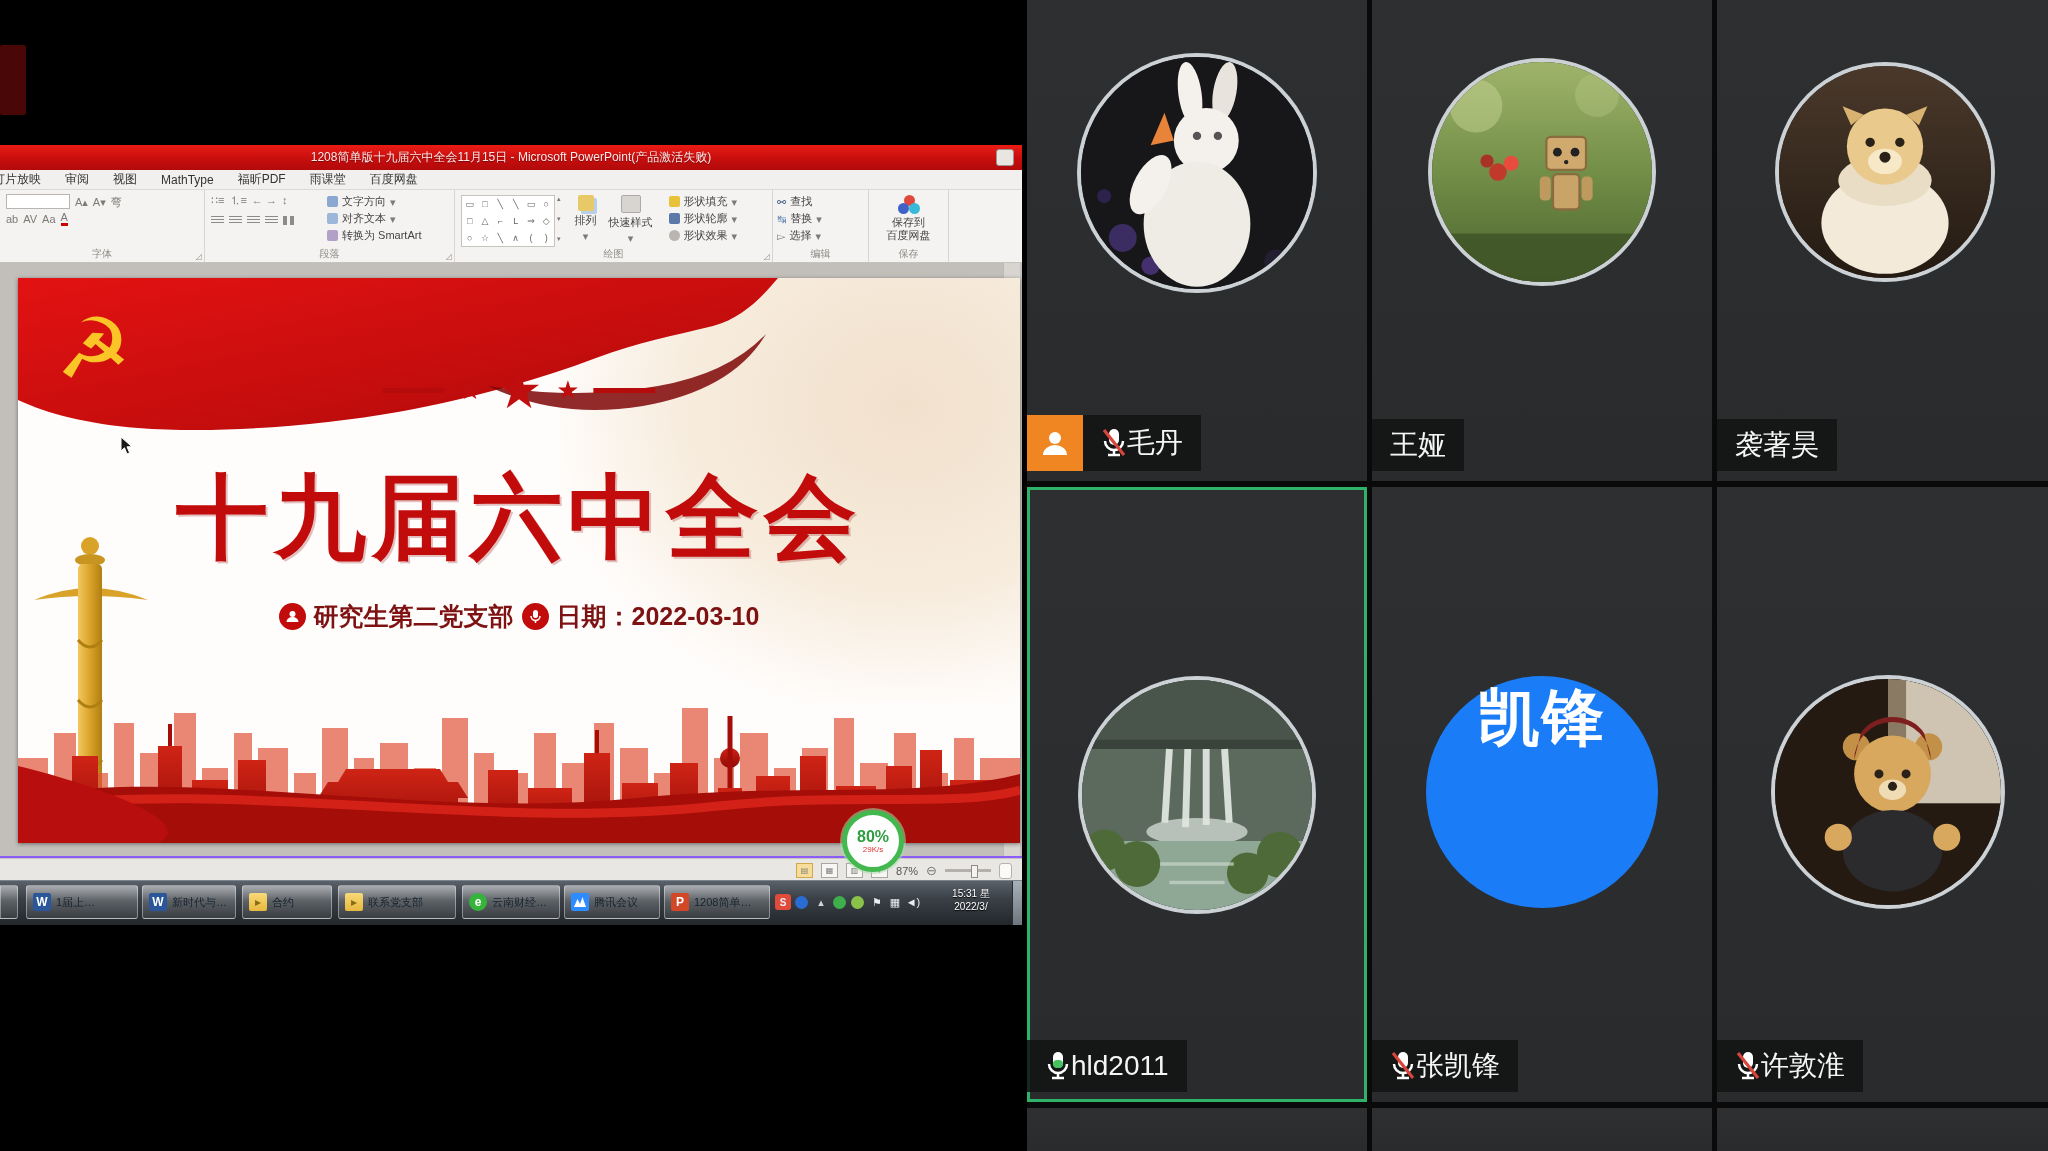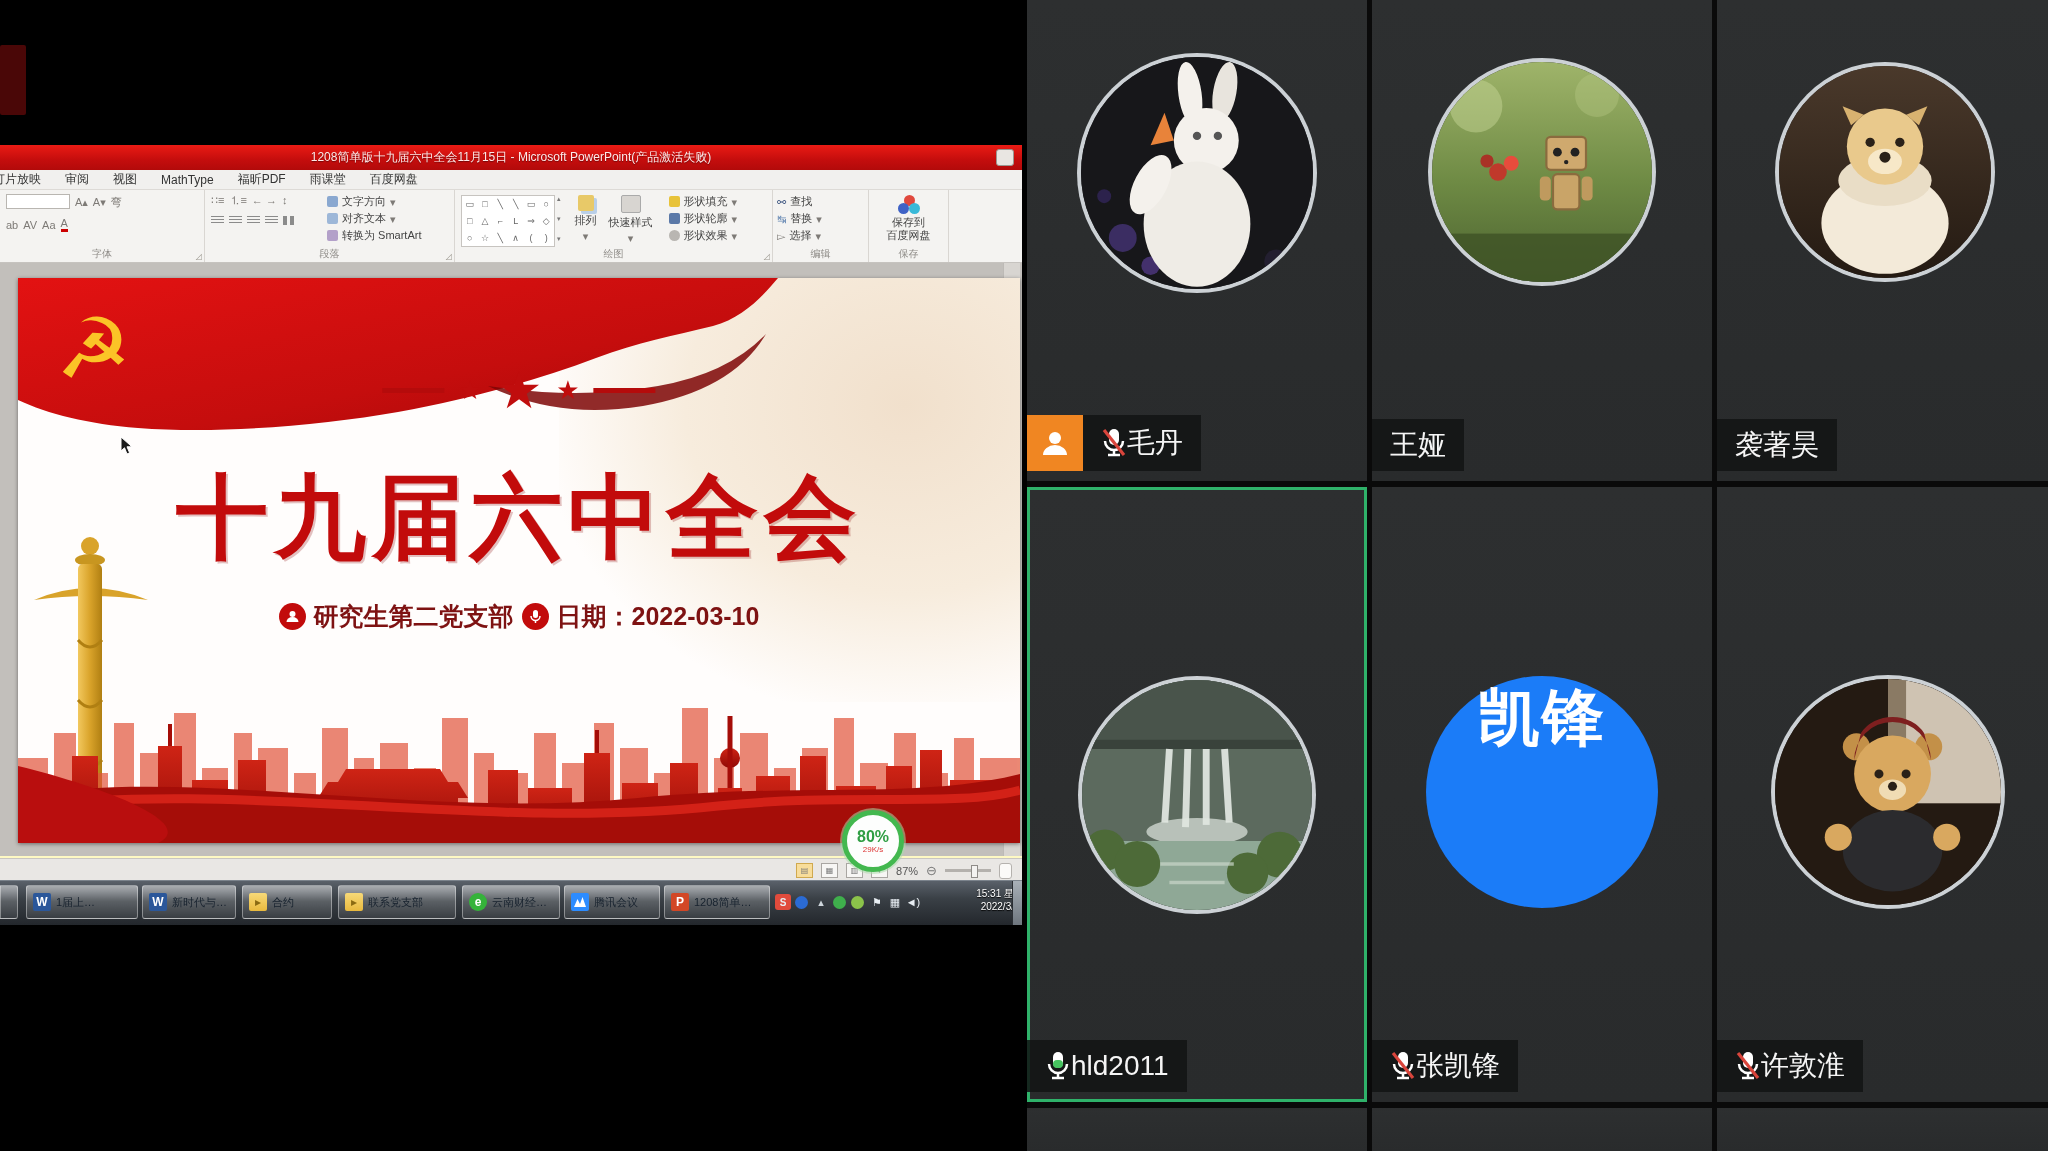--- a/index.html
+++ b/index.html
@@ -1,21 +1,21 @@
 <!DOCTYPE html>
 <html><head>
 <meta charset="utf-8">
 <style>
   html,body{margin:0;padding:0;background:#000;}
   #app{position:relative;width:2048px;height:1151px;background:#000;overflow:hidden;
        font-family:"Liberation Sans","DejaVu Sans",sans-serif;}
   
   #share{position:absolute;left:0;top:0;width:1027px;height:1151px;background:#000;}
   #red-sliver{position:absolute;left:0;top:45px;width:26px;height:70px;background:#4a0707;border-radius:2px;}
-  #ppt-window{position:absolute;left:0;top:145px;width:1022px;height:737px;background:#fef9c3;}
+  #ppt-window{position:absolute;left:0;top:145px;width:1022px;height:737px;background:#8b5cf6;}
   #titlebar{position:absolute;left:0;top:0;width:100%;height:25px;
     background:linear-gradient(#ea1b14,#c40d0d 60%,#b20a0a);display:flex;align-items:center;justify-content:center;}
   #titlebar .t{color:#ffe9e9;font-size:12px;text-shadow:0 1px 1px rgba(0,0,0,.4);white-space:nowrap;}
   #win-ctrl{position:absolute;right:8px;top:4px;width:16px;height:15px;background:#e9e6e2;border:1px solid #9a9791;border-radius:3px;}
   #menubar{position:absolute;left:0;top:25px;width:100%;height:19px;background:#f1f0ee;border-bottom:1px solid #dddad6;
     display:flex;align-items:center;gap:24px;padding-left:0;font-size:12px;color:#333;overflow:hidden;}
   #menubar .tab{white-space:nowrap;}
   #menubar .tab:first-child{margin-left:-7px;}
   #ribbon{position:absolute;left:0;top:45px;width:100%;height:72px;background:#f4f3f1;border-bottom:1px solid #c6c3bf;
     display:flex;font-size:11px;color:#555;}
@@ -73,21 +73,21 @@
   #taskbar{position:absolute;left:0;top:880px;width:1022px;height:44px;
     background:linear-gradient(#5a616a,#3a4046 40%,#23272c);border-top:1px solid #7b838c;}
   .titem{position:absolute;top:4px;height:34px;border-radius:3px;border:1px solid rgba(255,255,255,.38);
     background:linear-gradient(rgba(255,255,255,.50),rgba(255,255,255,.18) 48%,rgba(255,255,255,.08));
     display:flex;align-items:center;gap:5px;padding:0 6px;box-sizing:border-box;overflow:hidden;}
   .titem .lab{font-size:11px;color:#17222e;white-space:nowrap;overflow:hidden;text-overflow:ellipsis;}
   .app-ic{width:18px;height:18px;border-radius:2px;flex:none;display:flex;align-items:center;justify-content:center;
     color:#fff;font-size:12px;font-weight:700;}
   .tray-ic{position:absolute;top:13px;width:16px;height:16px;display:flex;align-items:center;justify-content:center;
     font-size:11px;color:#e8eef3;}
-  #clock{position:absolute;left:928px;top:6px;width:86px;color:#fff;font-size:10px;line-height:13px;text-align:right;
+  #clock{position:absolute;left:928px;top:6px;width:86px;color:#fff;font-size:10px;line-height:13px;text-align:center;
     text-shadow:0 1px 1px #000;white-space:nowrap;overflow:hidden;}
   #show-desktop{position:absolute;right:0;top:0;width:9px;height:44px;background:linear-gradient(#a8b0b8,#6e767e);border-left:1px solid #2a2e33;}
   
   #grid{position:absolute;left:1027px;top:0;width:1021px;height:1151px;background:#0a0a0a;}
   .tile{position:absolute;background:linear-gradient(#2d2f30,#292b2c);overflow:hidden;}
   .tile.speaking{box-shadow:inset 0 0 0 3px #2fb26a;}
   .avatar{position:absolute;border-radius:50%;overflow:hidden;}
   .ring{box-shadow:0 0 0 4px #ccd1d5;}
   .avatar svg{display:block;width:100%;height:100%;}
   .namebar{position:absolute;left:0;bottom:10px;display:flex;align-items:stretch;}
@@ -124,21 +124,21 @@
       </div>
 
       <div id="ribbon">
         <div class="rgroup" style="width:205px;">
           <div class="rrow">
             <span class="fontbox"></span>
             <span class="gly">A▴</span>
             <span class="gly">A▾</span>
             <span class="gly">弯</span>
           </div>
-          <div class="rrow" style="margin-top:6px;text-align:center;">
+          <div class="rrow" style="text-align:center;">
             <span class="gly">ab</span>
             <span class="gly">AV</span>
             <span class="gly">Aa</span>
             <span class="gly" style="border-bottom:3px solid #c00;">A</span>
           </div>
           <span class="glabel">字体</span>
           <span class="launcher">◿</span>
         </div>
 
         <div class="rgroup" style="width:250px;">

